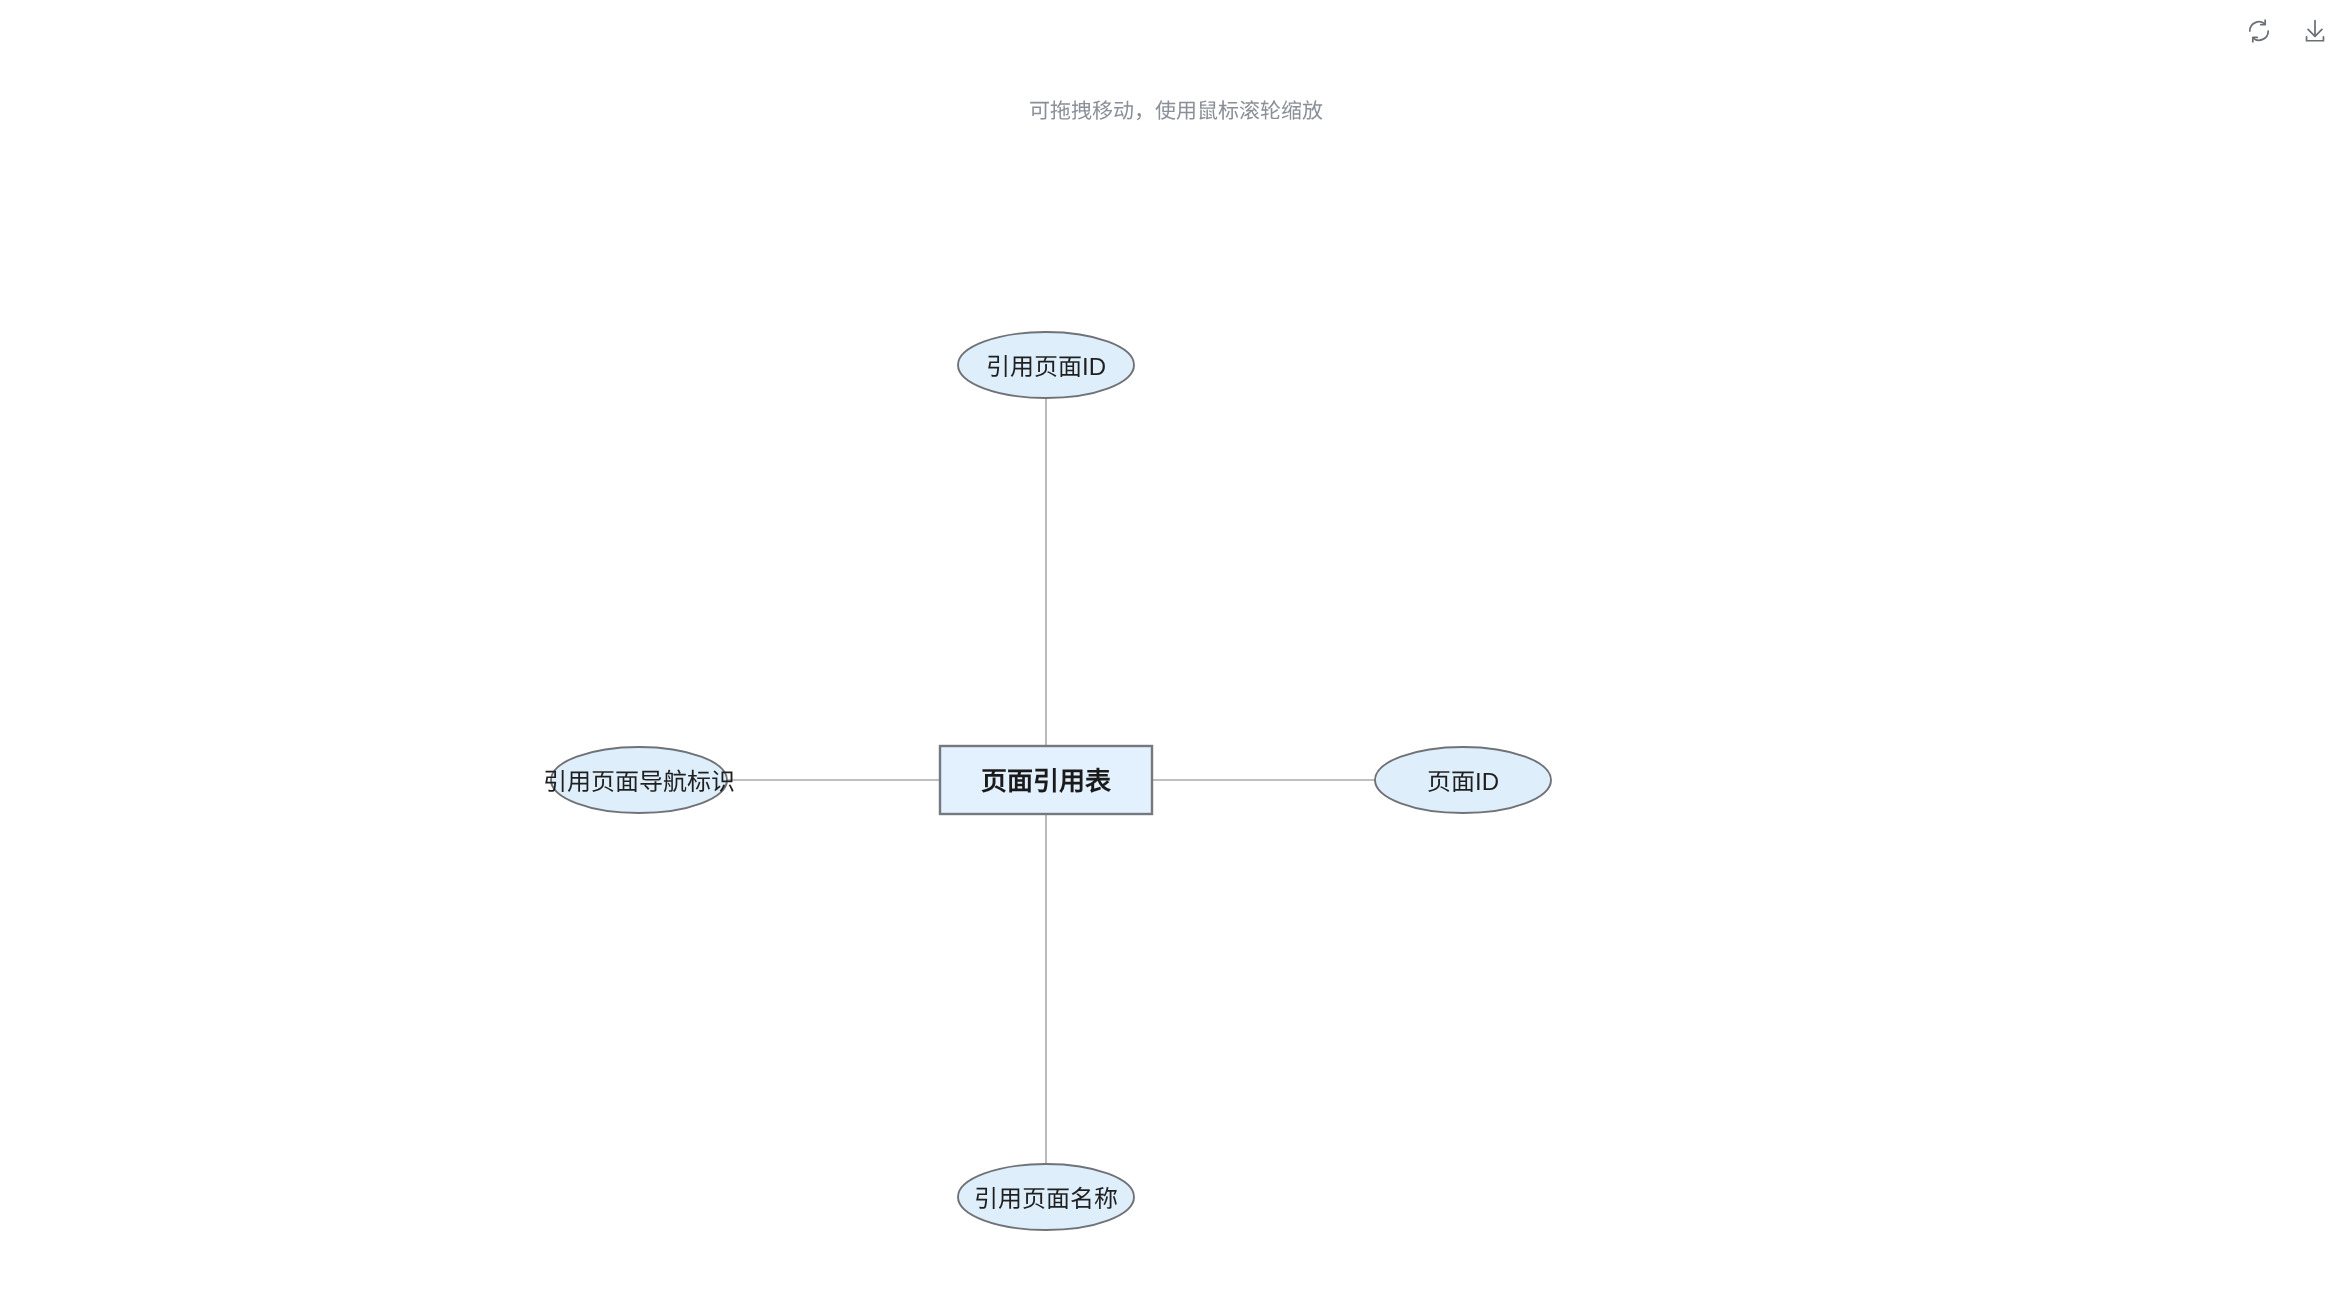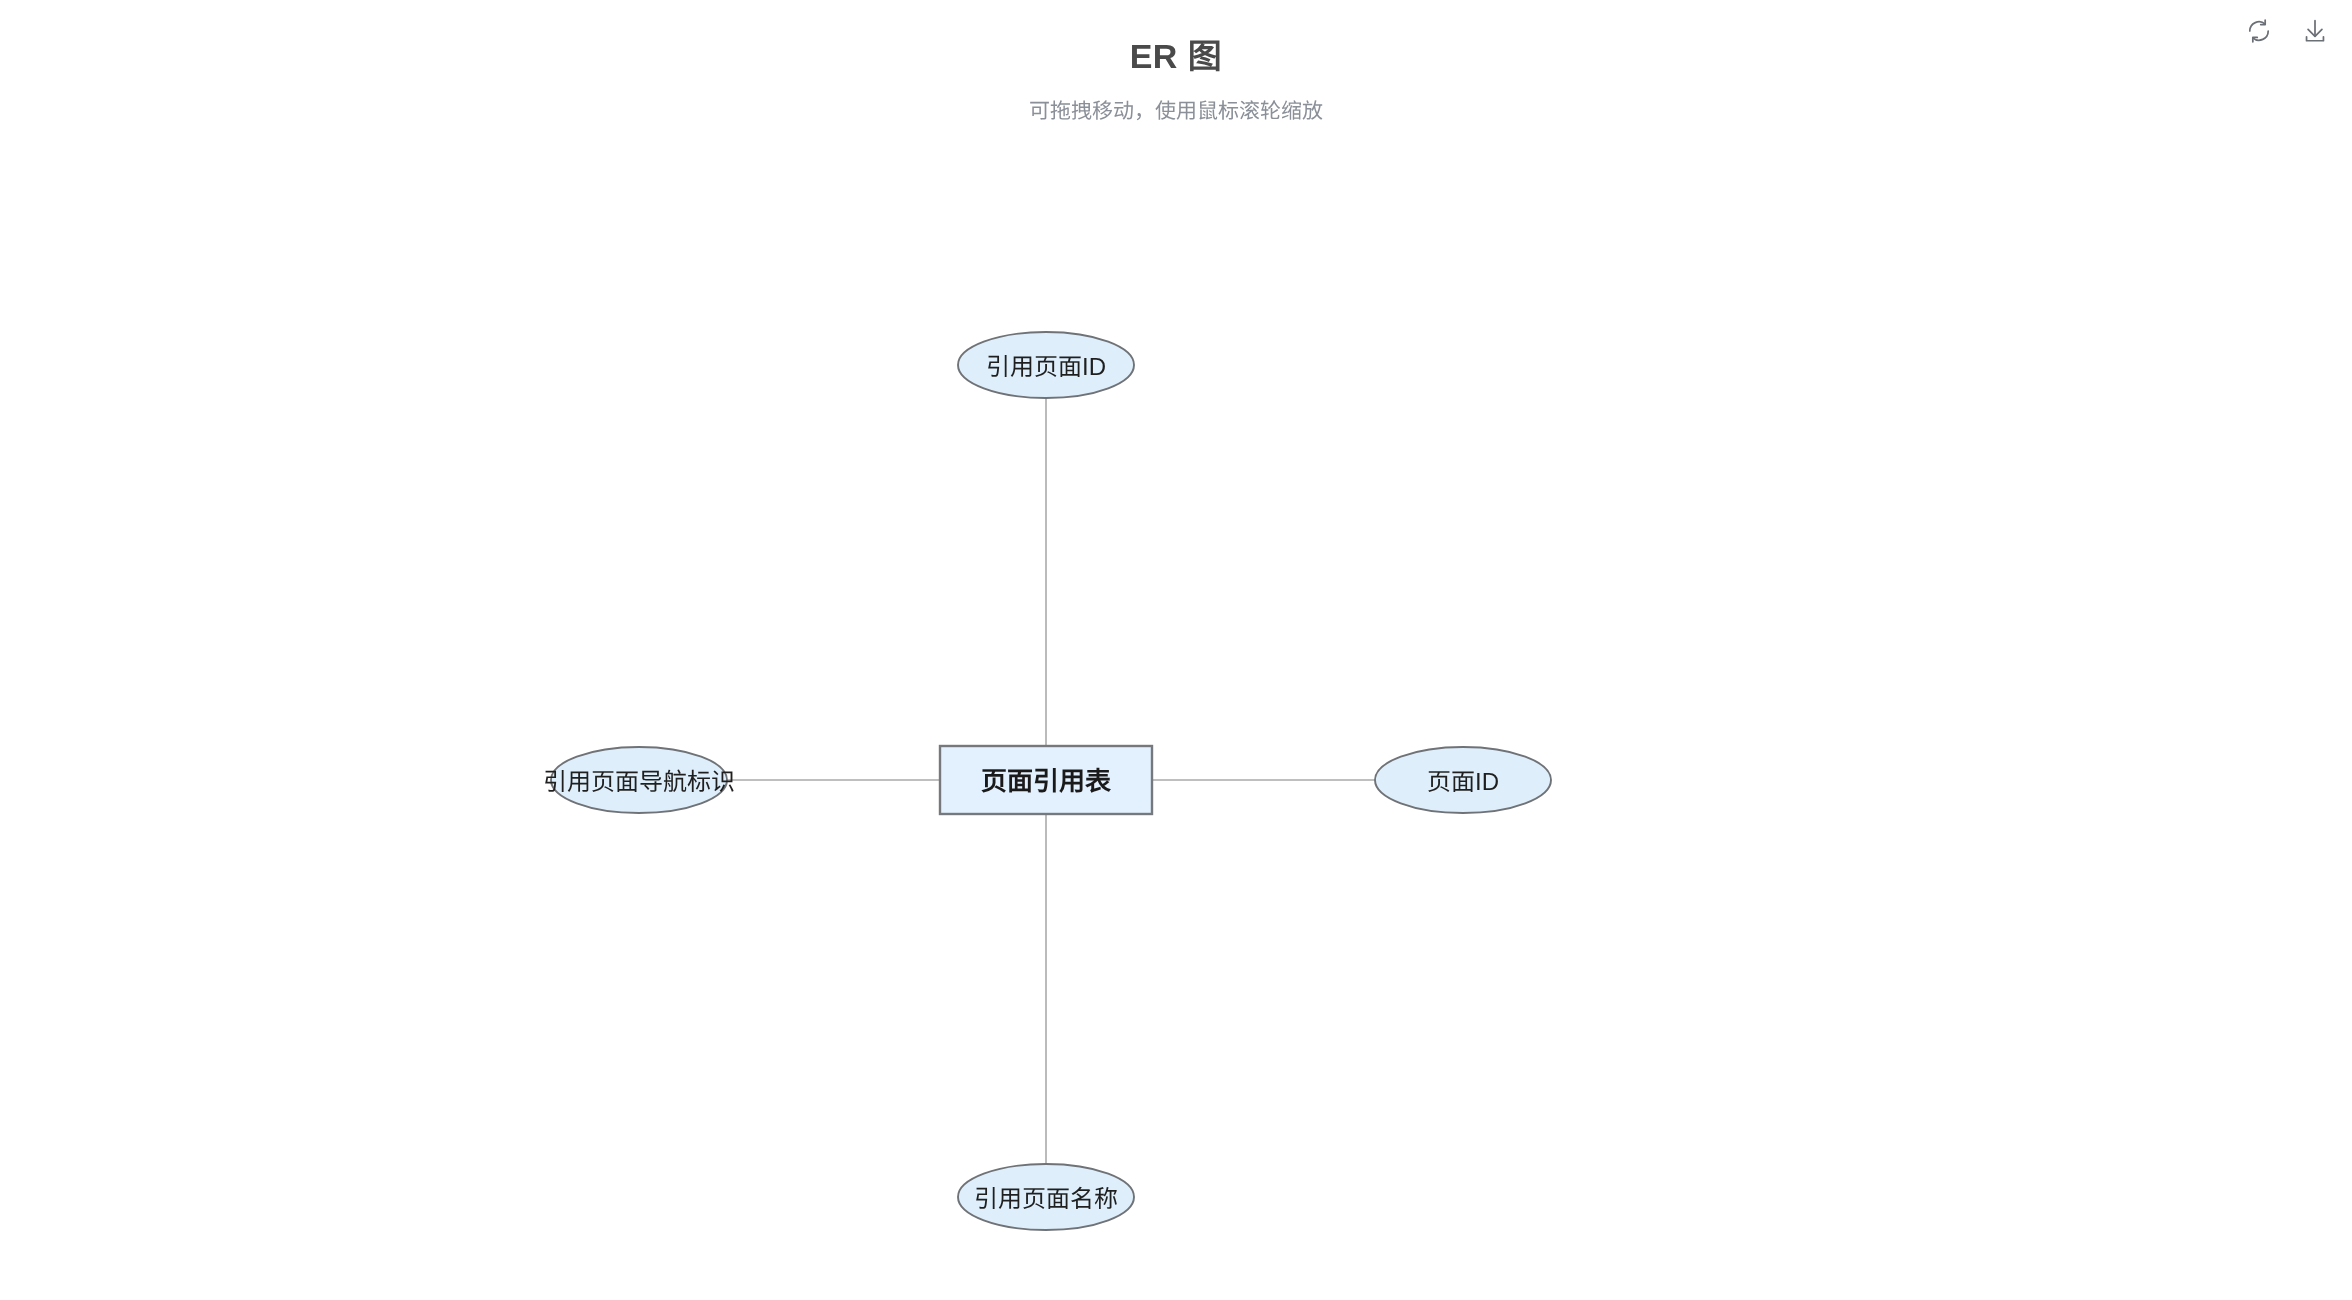--- a/index.html
+++ b/index.html
@@ -117,21 +117,20 @@
     font-weight: normal;
     fill: #1f1f1f;
     text-anchor: middle;
     dominant-baseline: central;
   }
 </style>
 </head>
 <body>
 
 <div id="header">
-  <div id="page-title">ER 图</div>
   <div id="page-subtitle">可拖拽移动，使用鼠标滚轮缩放</div>
 </div>
 
 <div id="toolbar">
   <button class="tool-btn" title="reset">
     <span>
       <svg width="26" height="26" viewBox="0 0 24 24" fill="none" stroke="#6b6f76" stroke-width="1.6" stroke-linecap="round" stroke-linejoin="round">
         <path d="M20.5 12a8.5 8.5 0 0 1-14.2 6.3"></path>
         <path d="M3.5 12a8.5 8.5 0 0 1 14.2-6.3"></path>
         <polyline points="17.7 2 17.7 6.1 13.6 6.1"></polyline>

